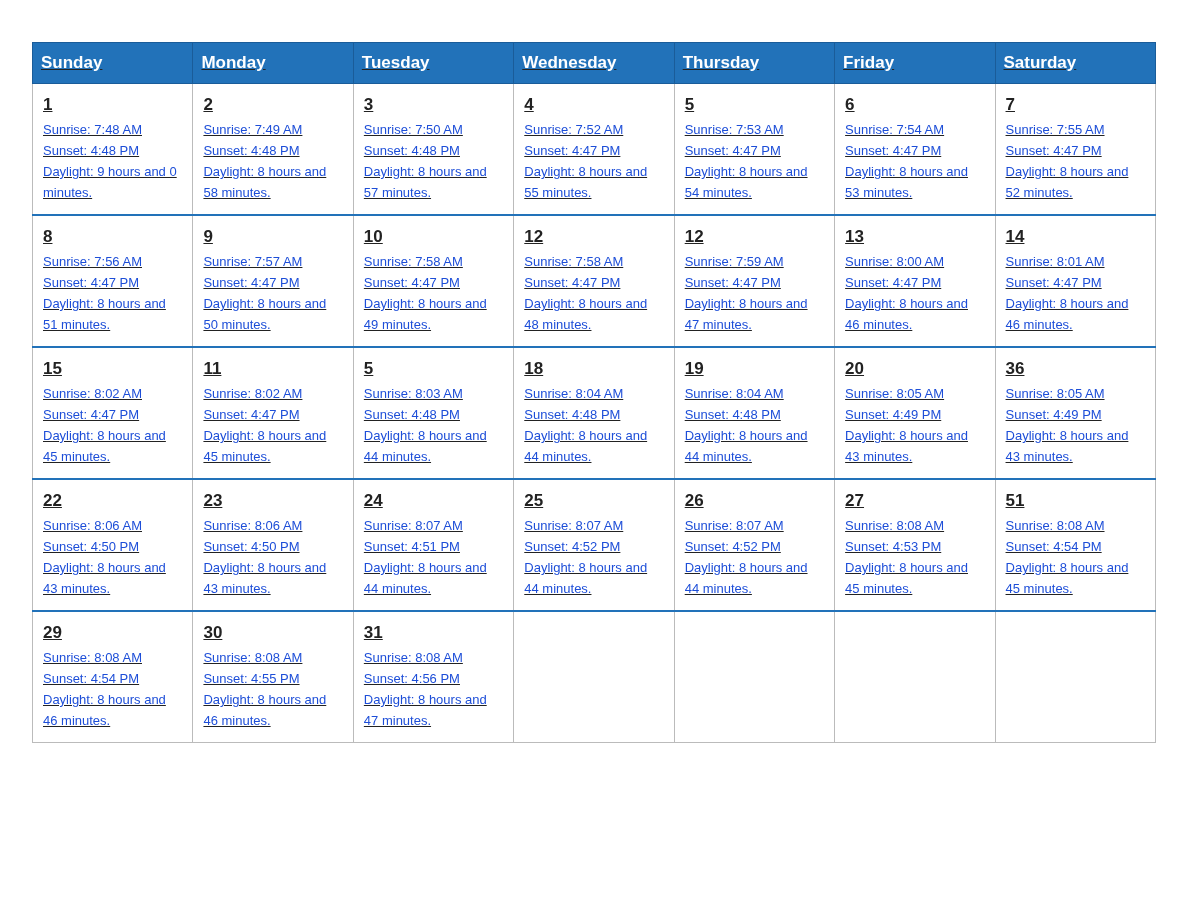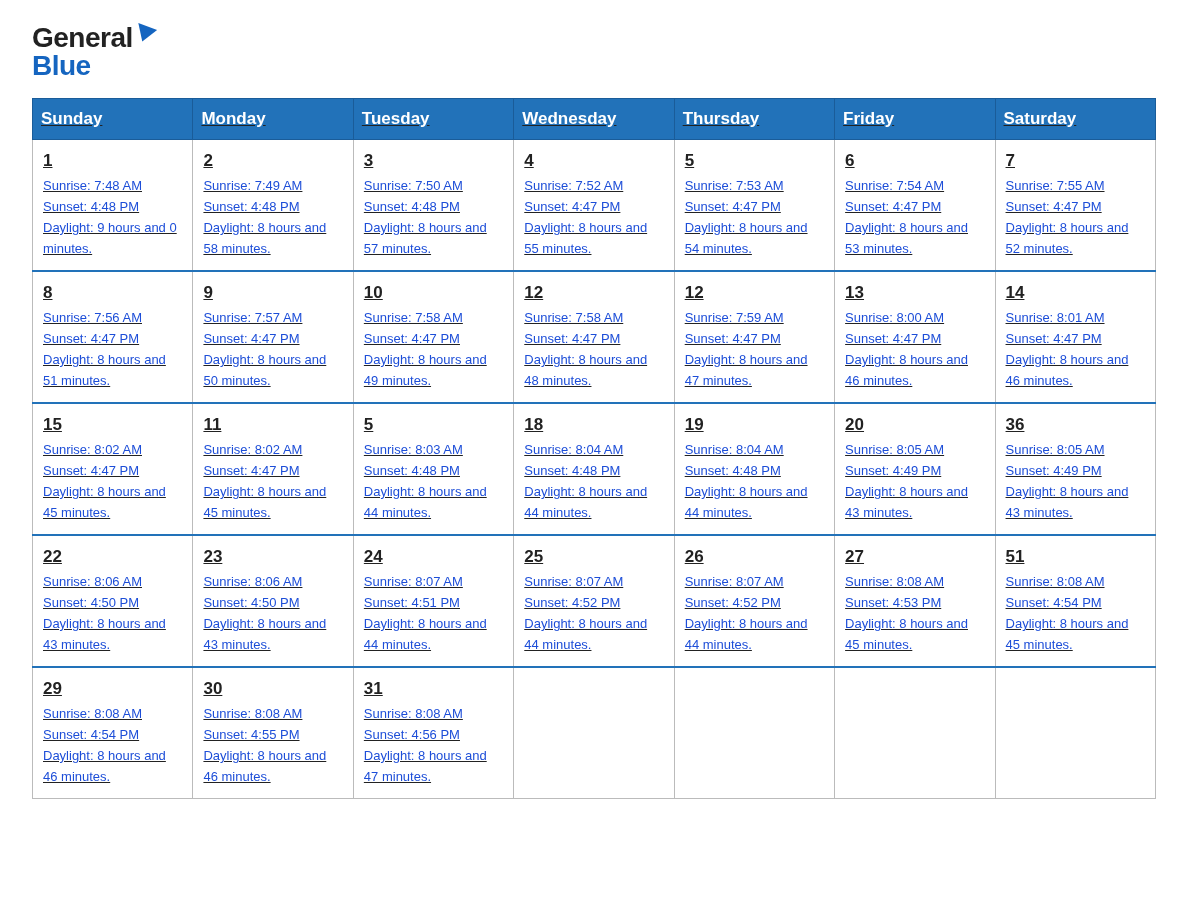--- a/index.html
+++ b/index.html
@@ -102,27 +102,20 @@
       background: #fff;
     }
     .row-separator td {
       border-top: 2.5px solid #2272b9;
     }
   </style>
 </head>
 <body>
 
 <div class="header">
-  <div class="logo">
-    <div style="display:flex;align-items:center;">
-      <span class="logo-general">General</span>
-      <span class="logo-triangle"></span>
-    </div>
-    <span class="logo-blue">Blue</span>
-  </div>
 </div>
 
 <table class="calendar">
   <thead>
     <tr>
     <th>Sunday</th>
         <th>Monday</th>
         <th>Tuesday</th>
         <th>Wednesday</th>
         <th>Thursday</th>

